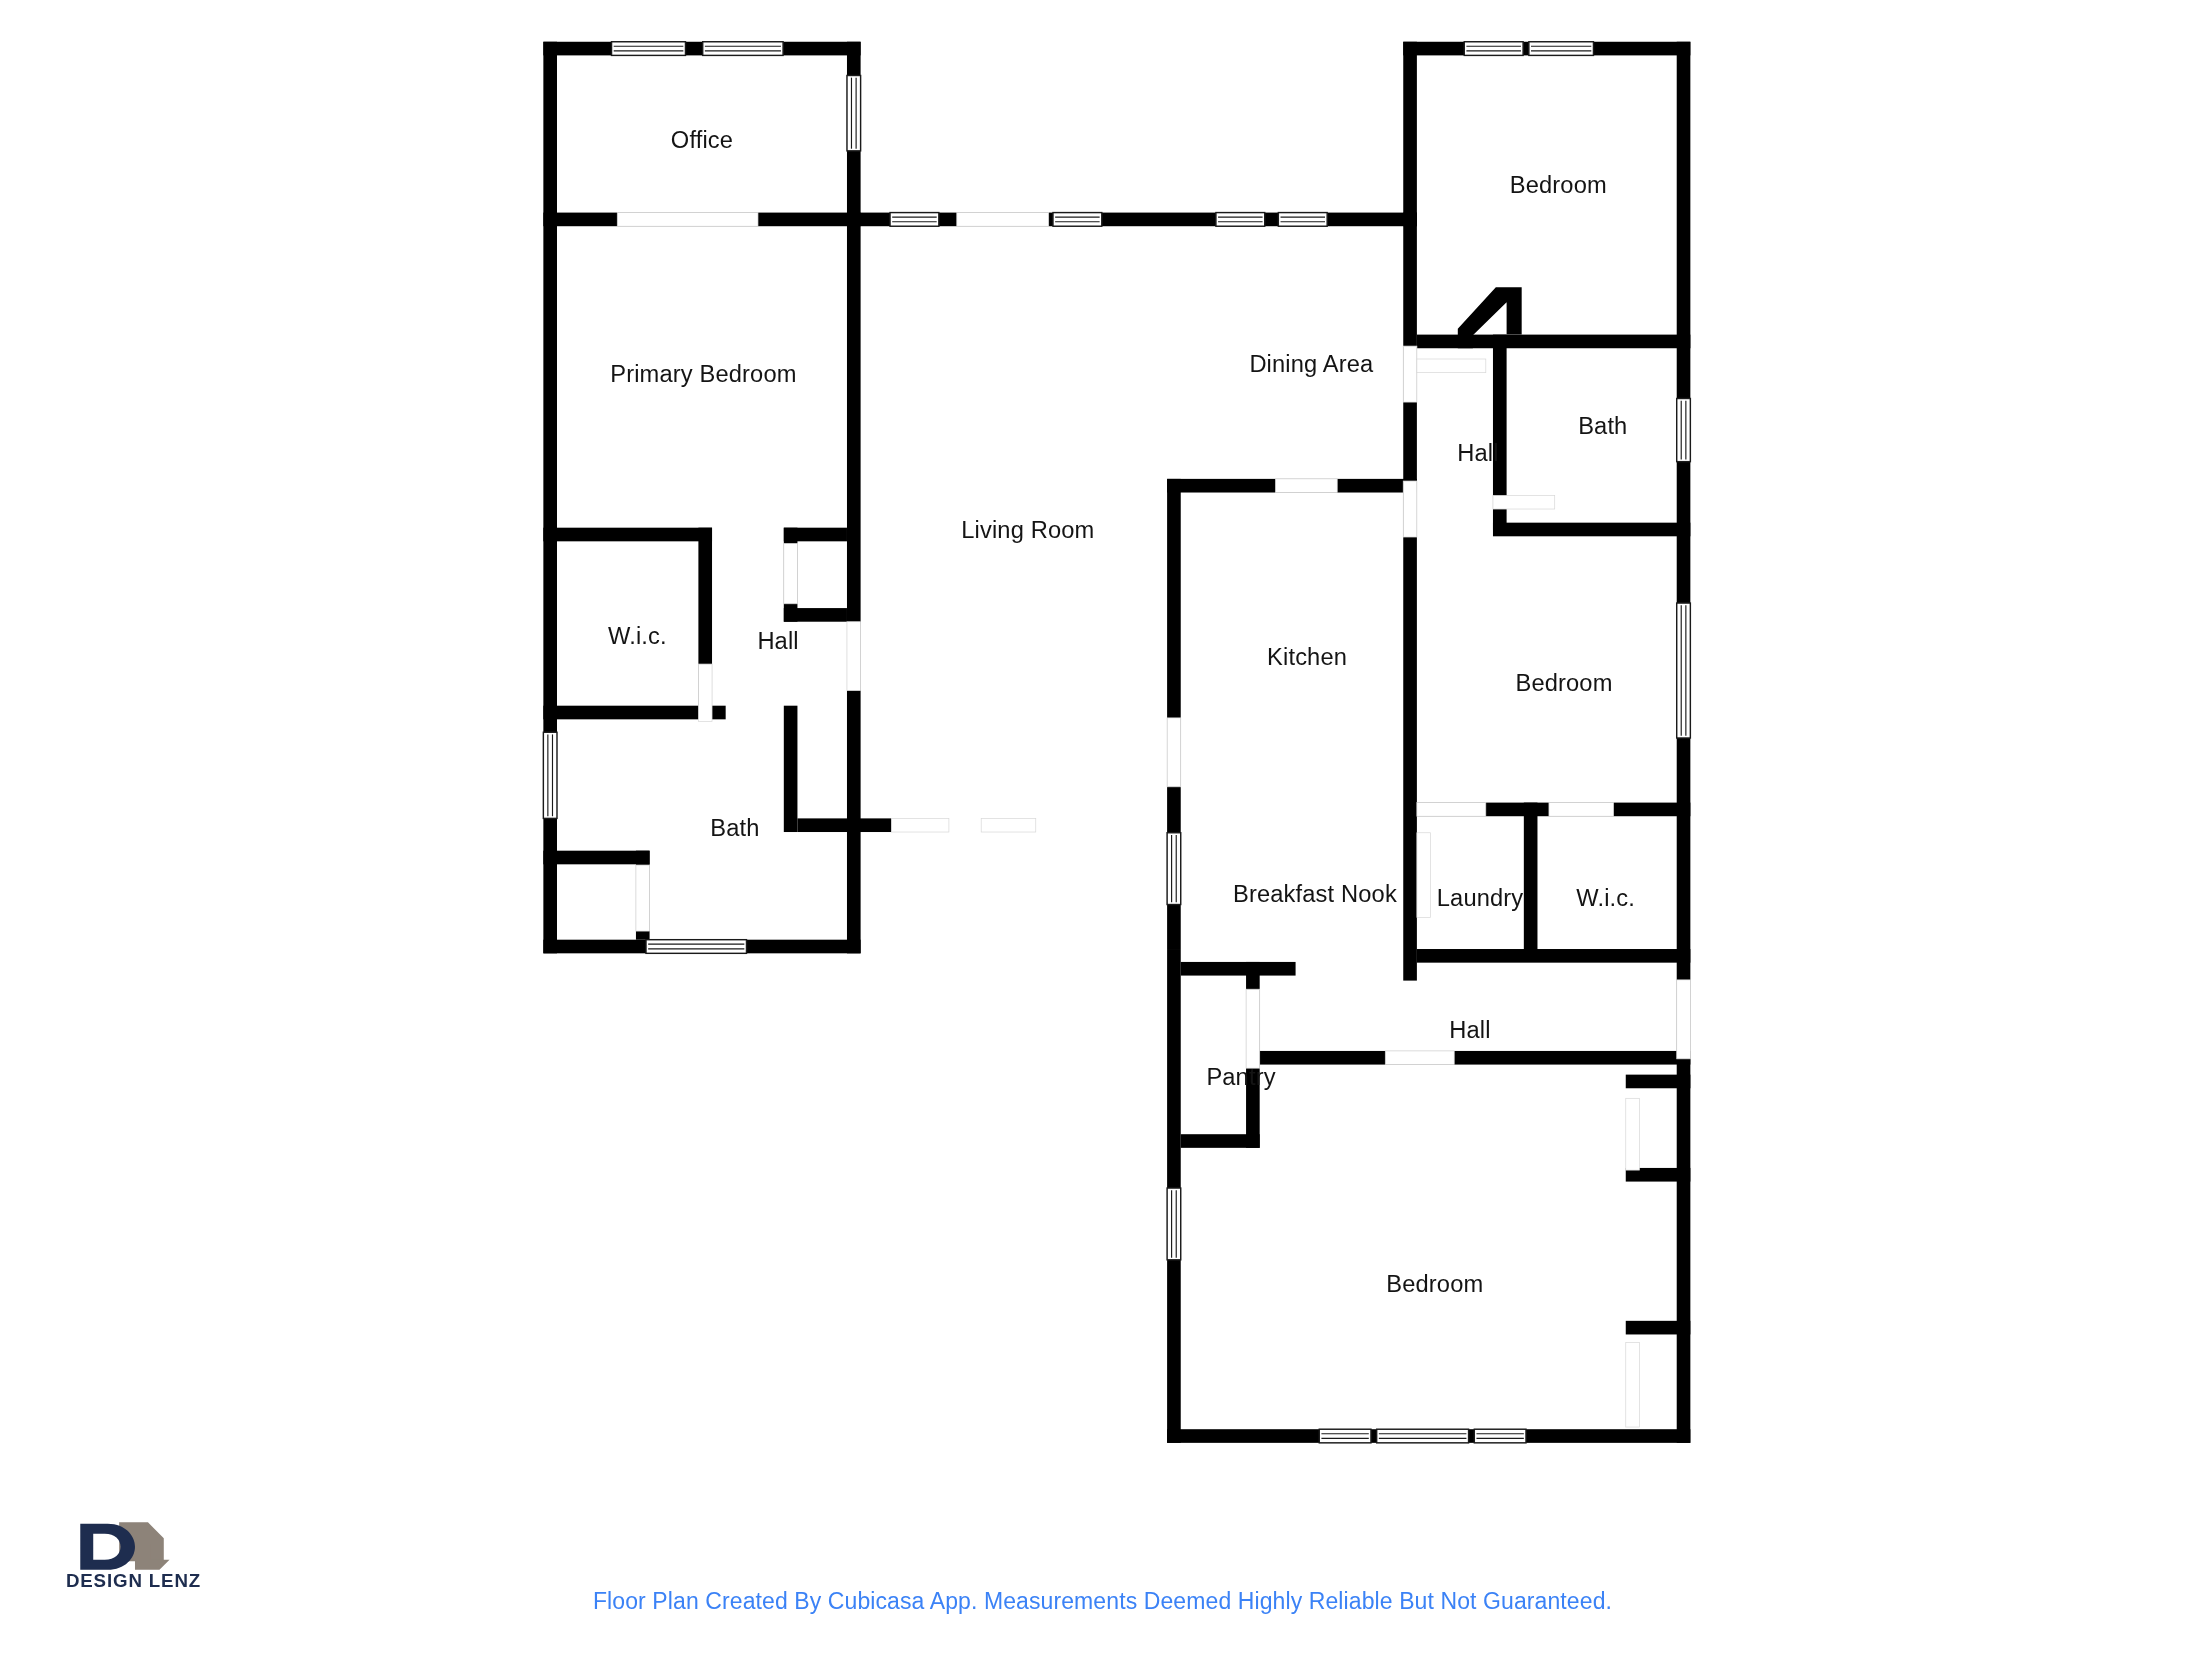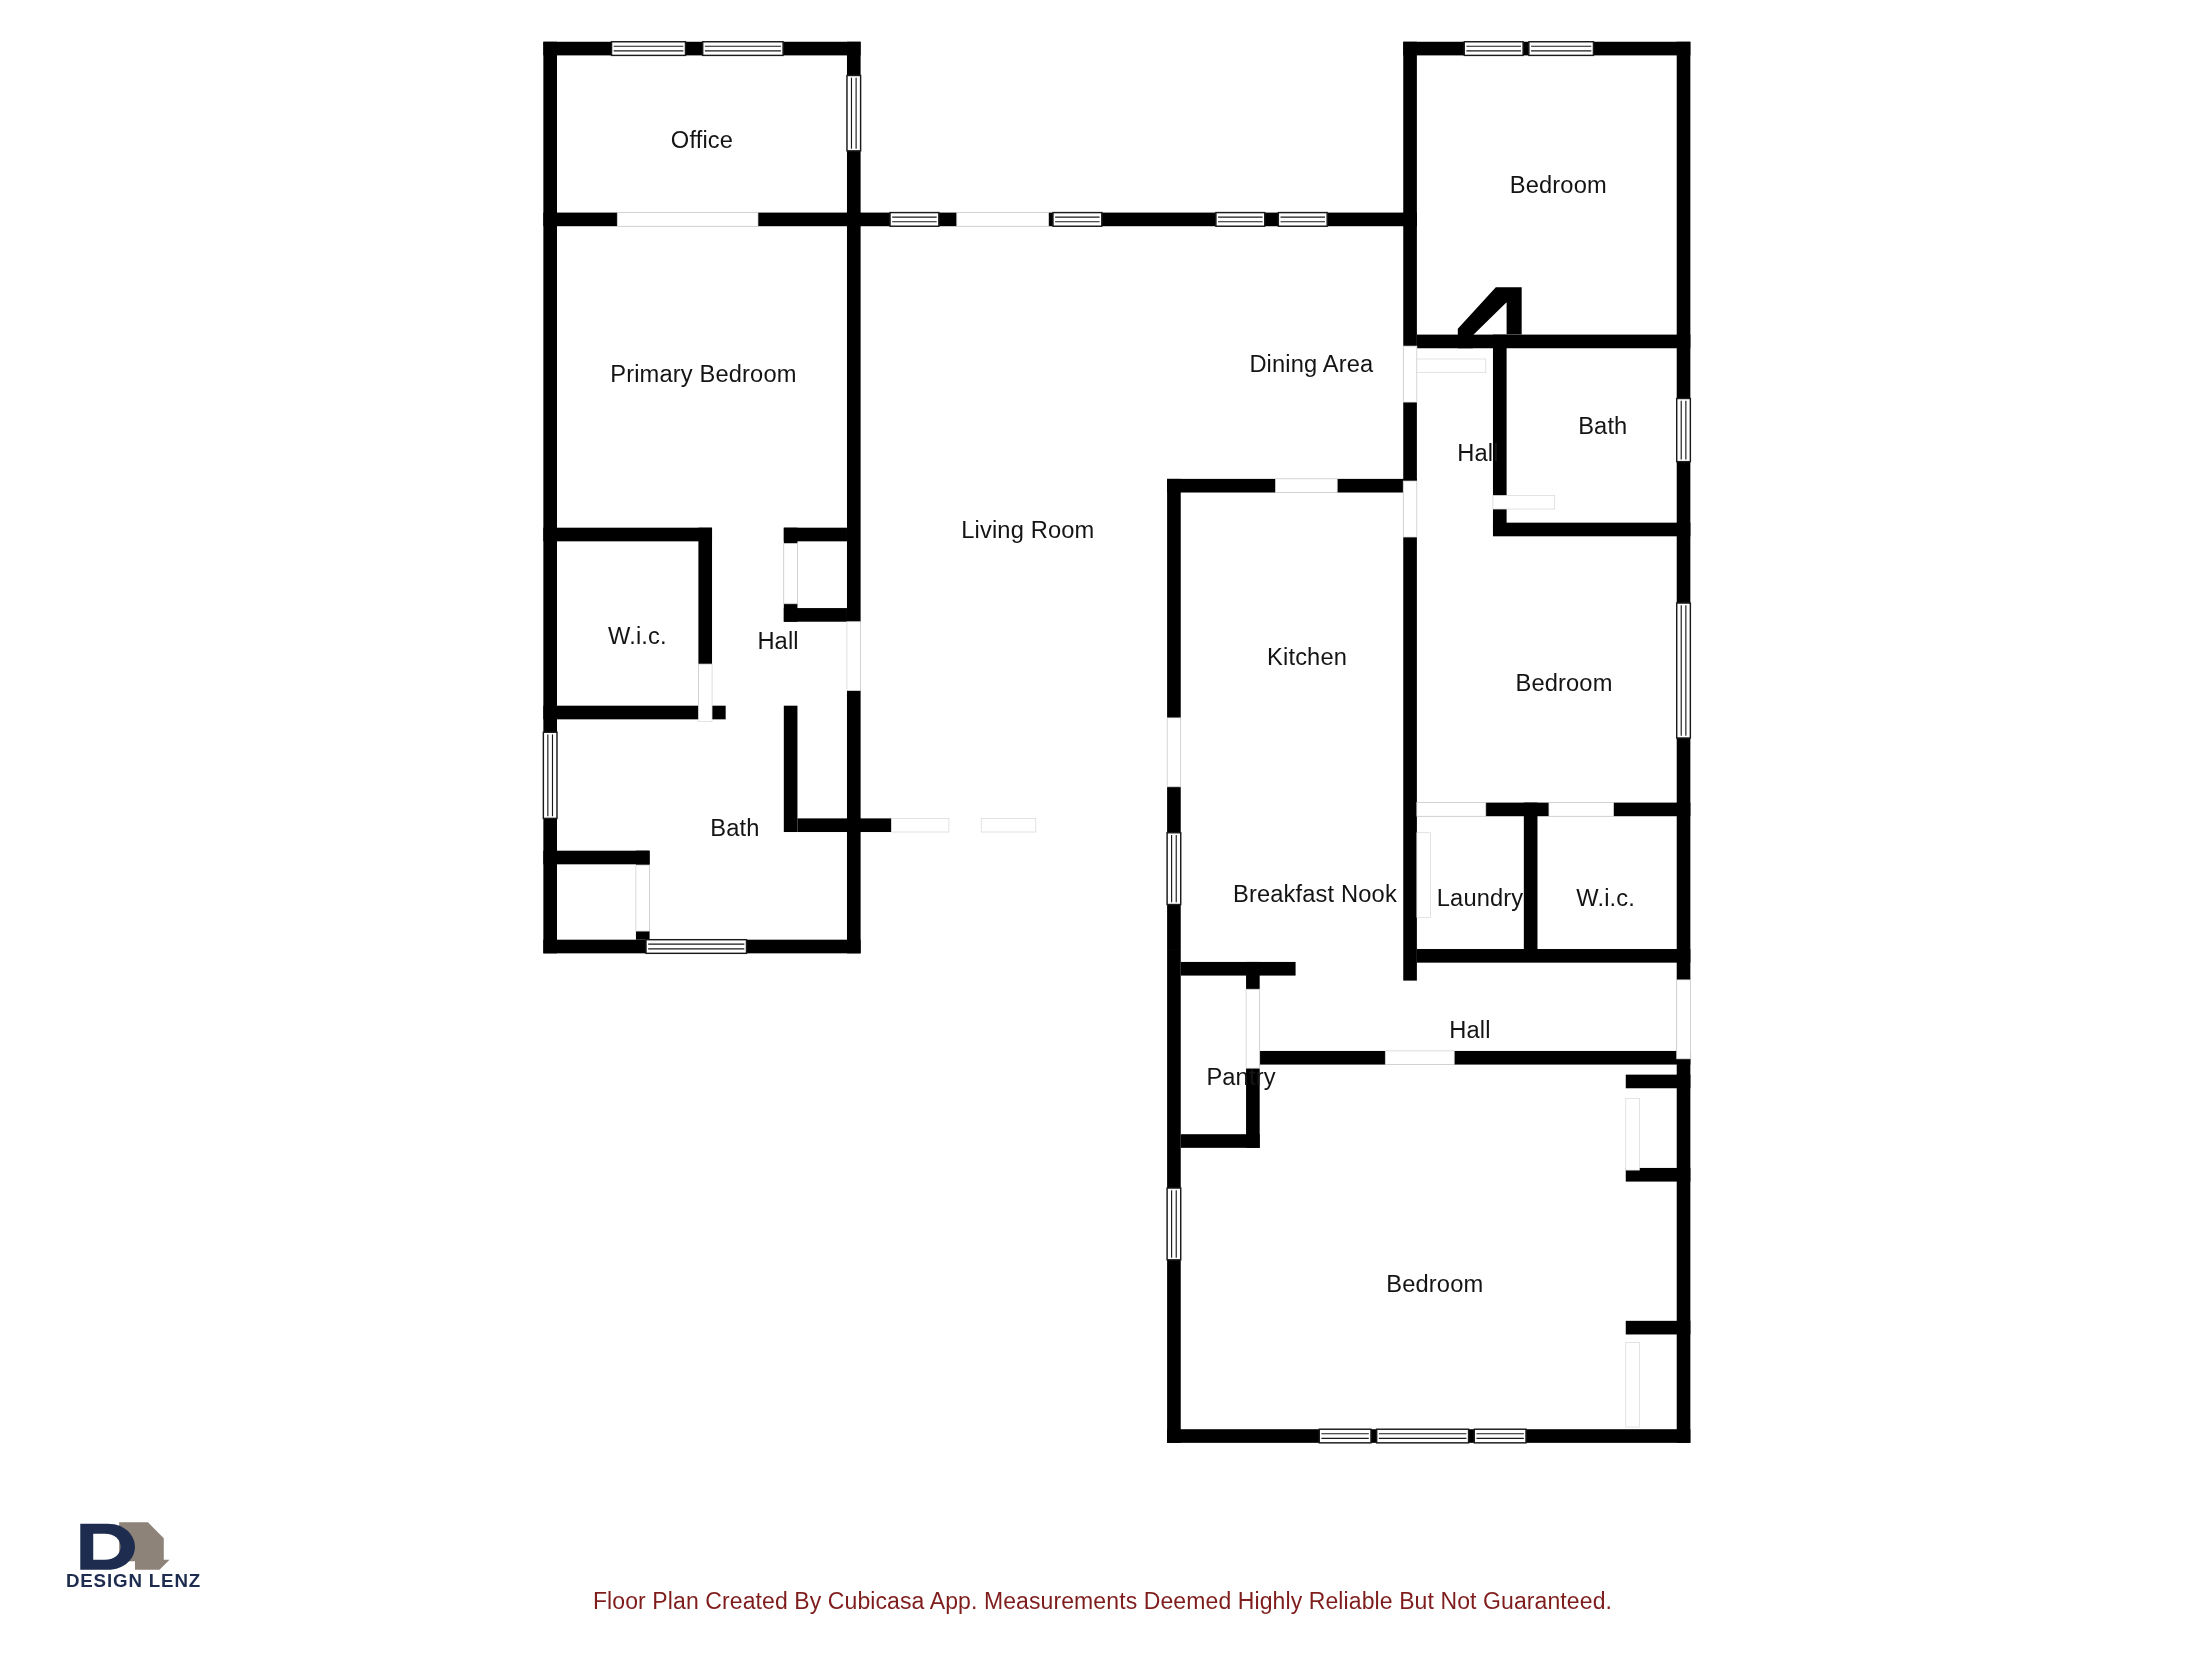--- a/index.html
+++ b/index.html
@@ -37,21 +37,21 @@
     letter-spacing: 0.2px;
   }
   .footer-note {
     position: absolute;
     left: 0;
     right: 0;
     top: 1588px;
     text-align: center;
     font-family: "Liberation Sans", sans-serif;
     font-size: 23px;
-    color: #7f1d1d;
+    color: #3b82f6;
     letter-spacing: 0.1px;
   }
   .brand-logo {
     position: absolute;
     left: 63px;
     top: 1518px;
     width: 144px;
     height: 79px;
   }
   .brand-logo svg { display:block; }

